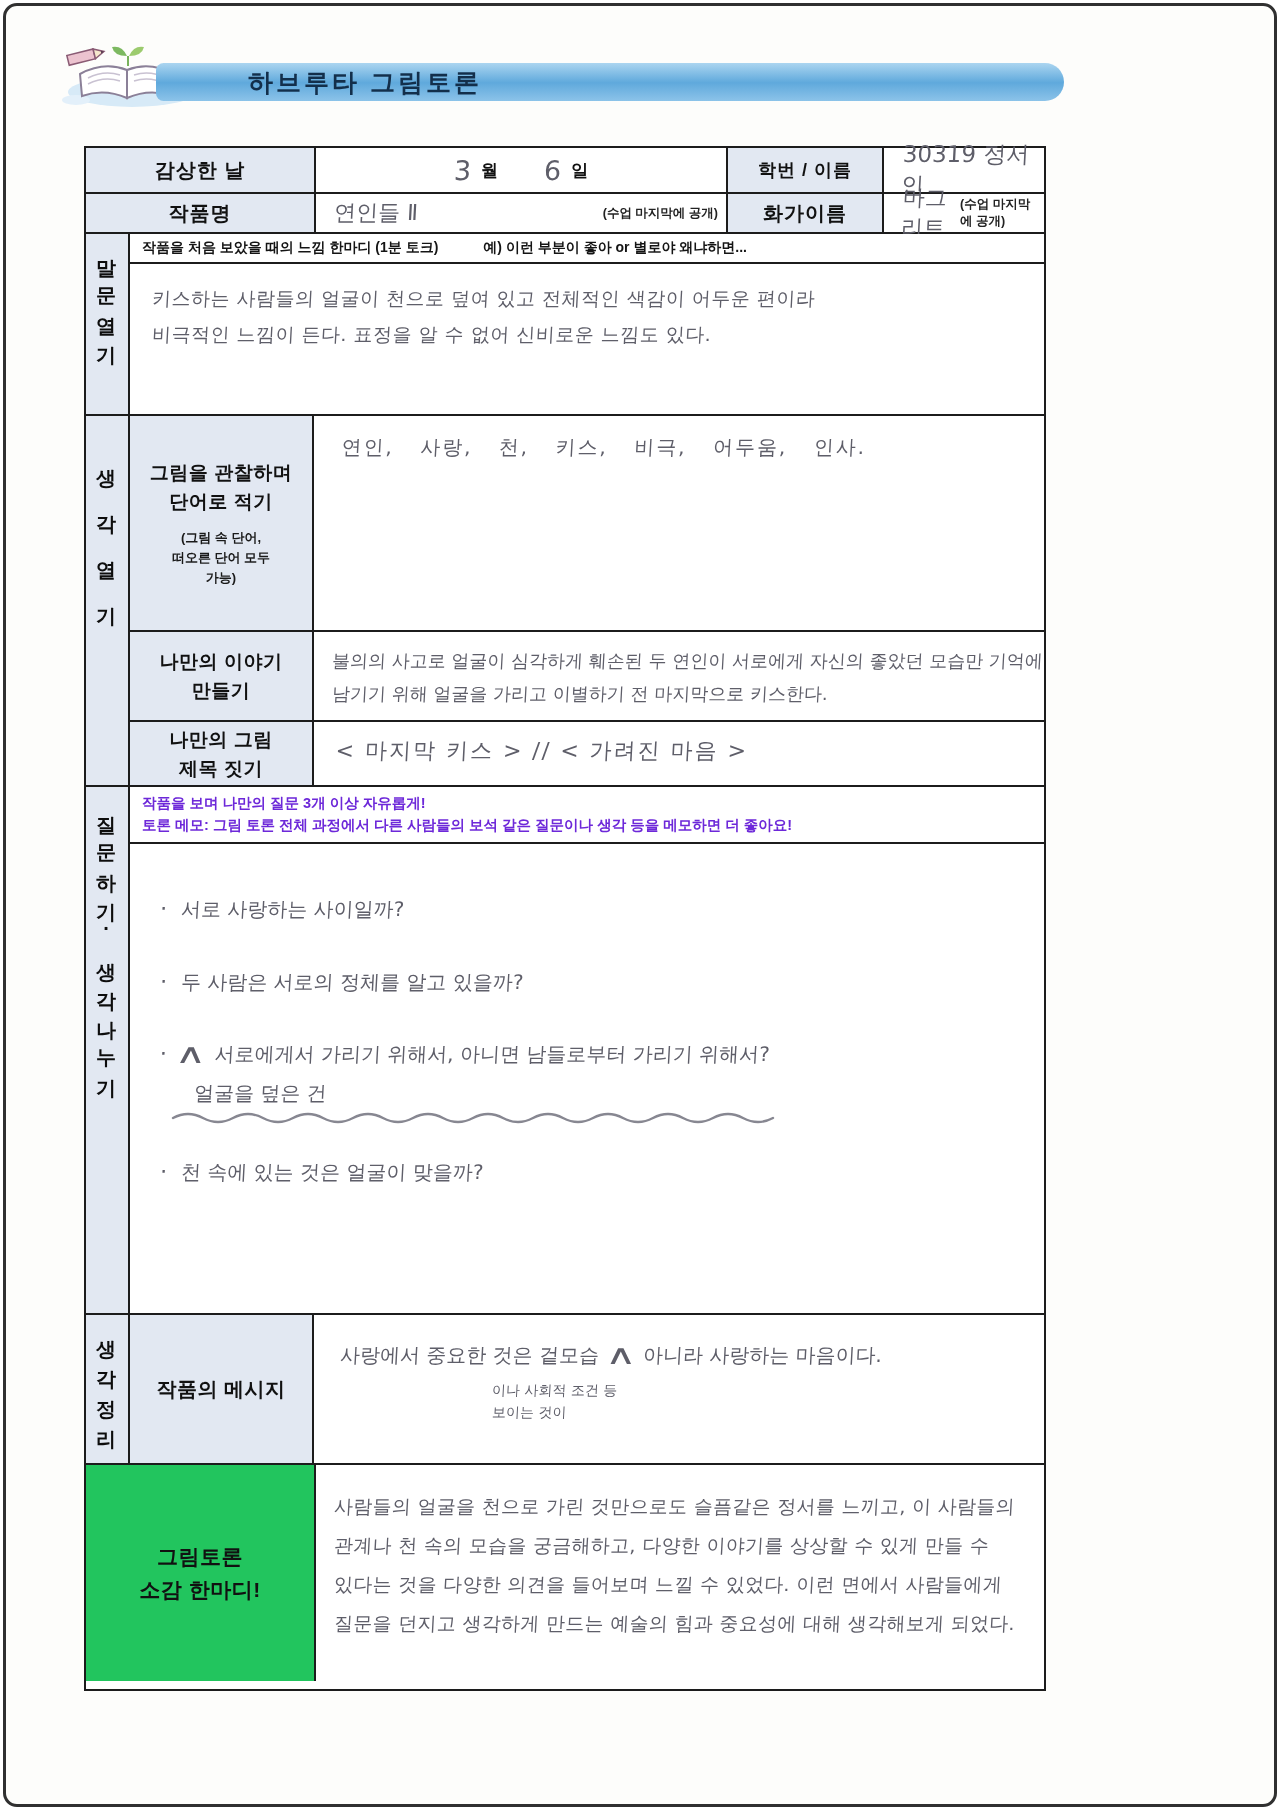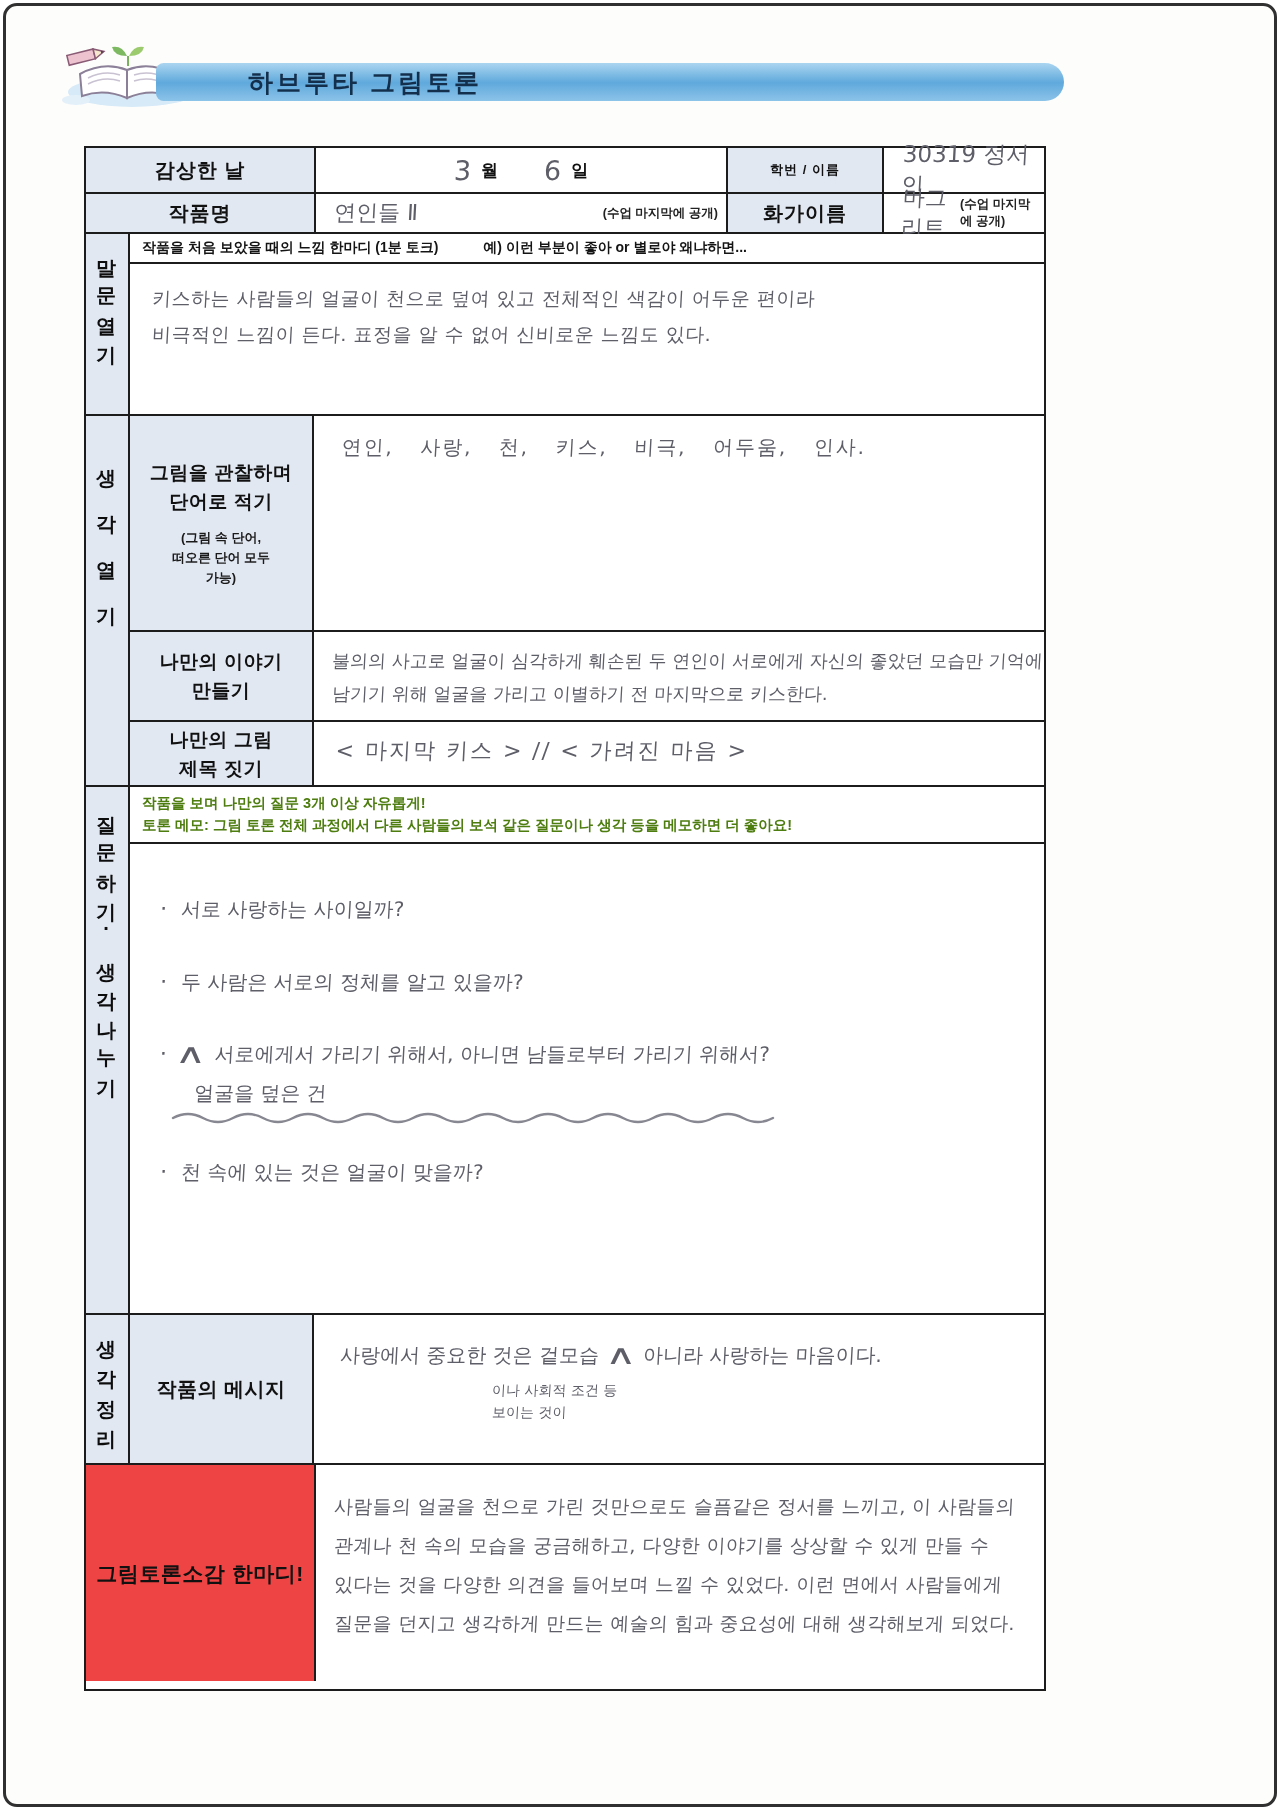--- a/index.html
+++ b/index.html
@@ -72,21 +72,21 @@
   .lbl{font-size:19px;font-weight:bold;line-height:29px;letter-spacing:0.5px;}
   .lblnote{font-size:13px;font-weight:bold;line-height:20px;margin-top:12px;color:#1a1a1a;}
   
   .strip{
     display:flex;align-items:center;gap:45px;
     padding:5px 12px;border-bottom:2px solid #1c1c1c;
     font-size:14px;font-weight:bold;color:#141414;
   }
   .strip2{
     padding:5px 12px 6px 12px;border-bottom:2px solid #1c1c1c;
-    font-size:14.5px;font-weight:bold;color:#4d7c0f;line-height:22px;
+    font-size:14.5px;font-weight:bold;color:#6d28d9;line-height:22px;
   }
   
   .hw{
     font-family:"DejaVu Sans",sans-serif;
     color:#5e5e69;font-weight:400;
     transform:skewX(-3deg);
   }
   .feel-block{padding:16px 20px 0 22px;}
   .feel-block .hw{font-size:19px;line-height:36px;letter-spacing:0.5px;}
   .words-ans{padding:18px 0 0 28px;font-size:20px;word-spacing:18px;letter-spacing:2px;}
@@ -103,22 +103,22 @@
   .wavy{margin:2px 0 0 40px;display:block;}
   .q4{margin-top:34px;}
   .msg-line{
     margin:22px 0 0 26px;font-size:20px;
     display:flex;align-items:baseline;gap:12px;
   }
   .msg-line .hw{font-size:20px;}
   .msg-notes{margin:10px 0 0 178px;}
   .msg-notes .hw{font-size:14px;line-height:22px;display:block;}
   .review-label{
-    width:230px;border-right:2px solid #1c1c1c;background:#ef4444;
-    display:flex;flex-direction:row;align-items:center;justify-content:center;
+    width:230px;border-right:2px solid #1c1c1c;background:#22c55e;
+    display:flex;flex-direction:column;align-items:center;justify-content:center;
     box-sizing:border-box;
   }
   .review-label .lbl{font-size:21px;line-height:33px;}
   .review-body{padding:22px 14px 0 18px;}
   .review-body .hw{font-size:19px;line-height:39px;letter-spacing:0.3px;}
   .row-feel{height:182px;}
   .row-words{height:216px;}
   .row-story{height:90px;}
   .row-title{height:63px;}
   .row-quest{height:528px;}
@@ -161,21 +161,21 @@
 
     <div class="meta">
       <div class="mcell r1 mlabel bluecell">감상한 날</div>
       <div class="mcell r1 date-cell">
         <span class="hw date-num">3</span>
         <span class="date-suffix">월</span>
         <span class="date-gap"></span>
         <span class="hw date-num">6</span>
         <span class="date-suffix">일</span>
       </div>
-      <div class="mcell r1 mlabel bluecell" style="font-size:13px;">학번 / 이름</div>
+      <div class="mcell r1 mlabel bluecell" style="font-size:18px;">학번 / 이름</div>
       <div class="mcell r1 last">
         <span class="hw" style="font-size:23px;padding-left:18px;">30319  정서인</span>
       </div>
 
       <div class="mcell r2 mlabel bluecell">작품명</div>
       <div class="mcell r2">
         <span class="hw val-hw">연인들 Ⅱ</span>
         <span class="meta-note">(수업 마지막에 공개)</span>
       </div>
       <div class="mcell r2 mlabel bluecell">화가이름</div>

